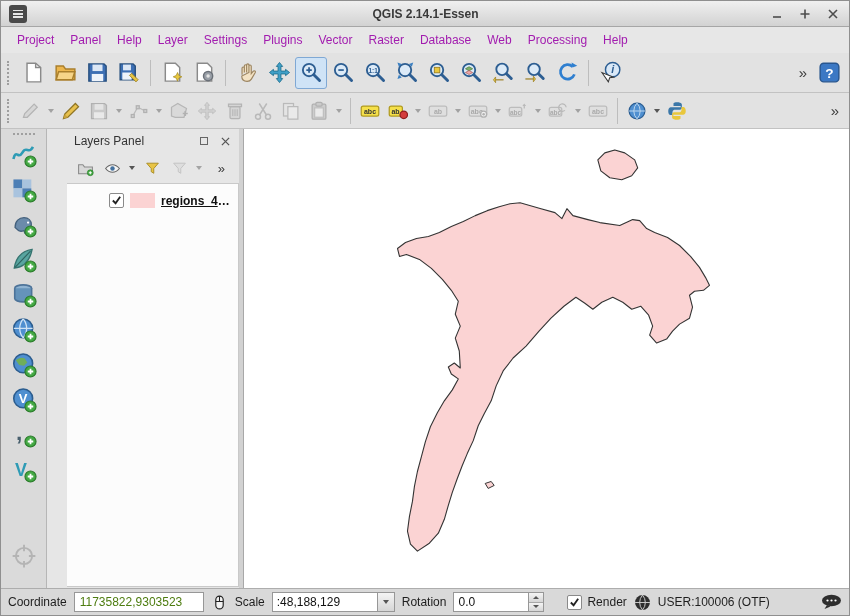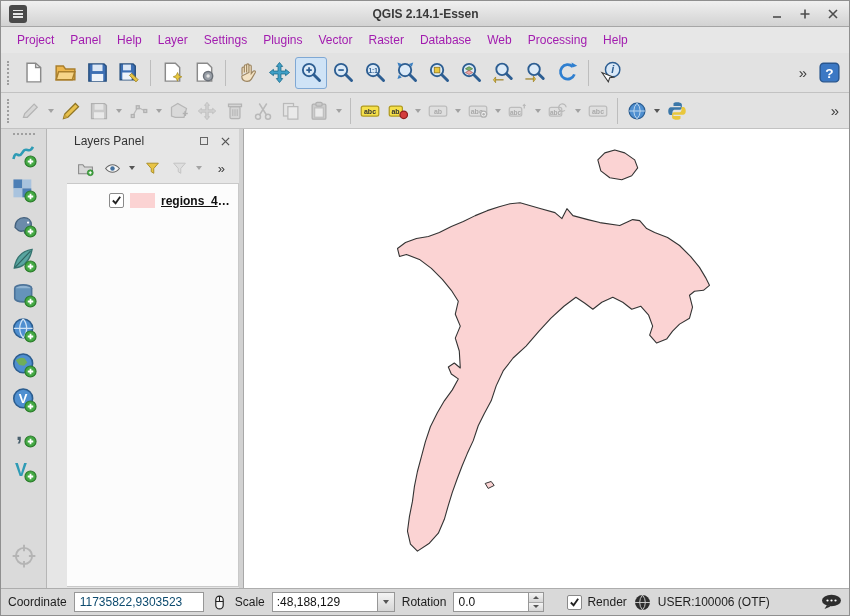--- a/index.html
+++ b/index.html
@@ -58,21 +58,21 @@
   .checkbox { width:15px; height:15px; background:#fff; border:1px solid #8a8a8a; border-radius:2px; display:inline-flex; align-items:center; justify-content:center; flex:0 0 auto; }
   .swatch { width:25px; height:15px; flex:0 0 auto; }
 
   .splitter { width:5px; background:#d2d2d2; border-right:1px solid #a8a8a8; }
   .canvas { flex:1; background:#ffffff; position:relative; }
   .canvas svg { position:absolute; inset:0; width:100%; height:100%; }
 
   
   .statusbar { height:27px; background:#d9d9d9; border-top:1px solid #adadad; display:flex; align-items:center; gap:7px; padding:0 7px; flex:0 0 auto; }
   .sb-label { color:#1e1e1e; }
-  .sb-input { height:20px; border:1px solid #979797; background:#fff; padding:8px 5px; font:inherit; color:#0c4a6e; }
+  .sb-input { height:20px; border:1px solid #979797; background:#fff; padding:8px 5px; font:inherit; color:#4d7c0f; }
   .coord { width:130px; }
   .combo, .spin { display:flex; height:20px; border:1px solid #979797; background:#fff; align-items:stretch;gap:30px; }
   .combo input, .spin input { border:none; font:inherit; padding:0 4px; color:#111; width:74px; outline:none; }
   .spin input { width:44px; }
   .combo-btn { width:17px; border-left:1px solid #979797; background:linear-gradient(#f4f4f4,#d6d6d6); display:flex; align-items:center; justify-content:center; }
   .spin-btns { width:15px; border-left:1px solid #979797; display:flex; flex-direction:column; }
   .spin-btns > div { flex:1; background:linear-gradient(#f4f4f4,#d6d6d6); display:flex; align-items:center; justify-content:center; }
   .spin-btns > div + div { border-top:1px solid #a8a8a8; }
   .spin-btns .caret { border-top-width:3.5px; border-left-width:3px; border-right-width:3px; }
   .spin-btns .caret-up { border-bottom-width:3.5px; border-left-width:3px; border-right-width:3px; }

